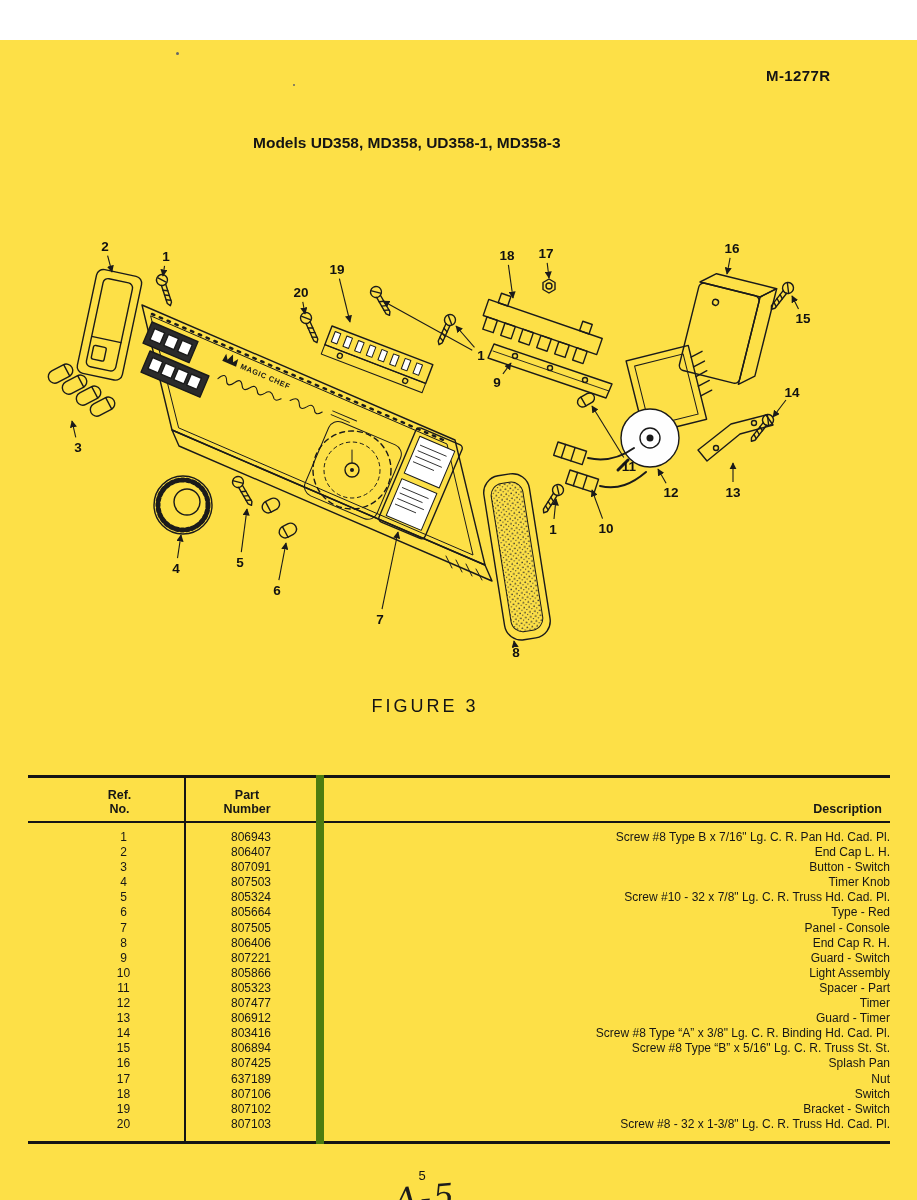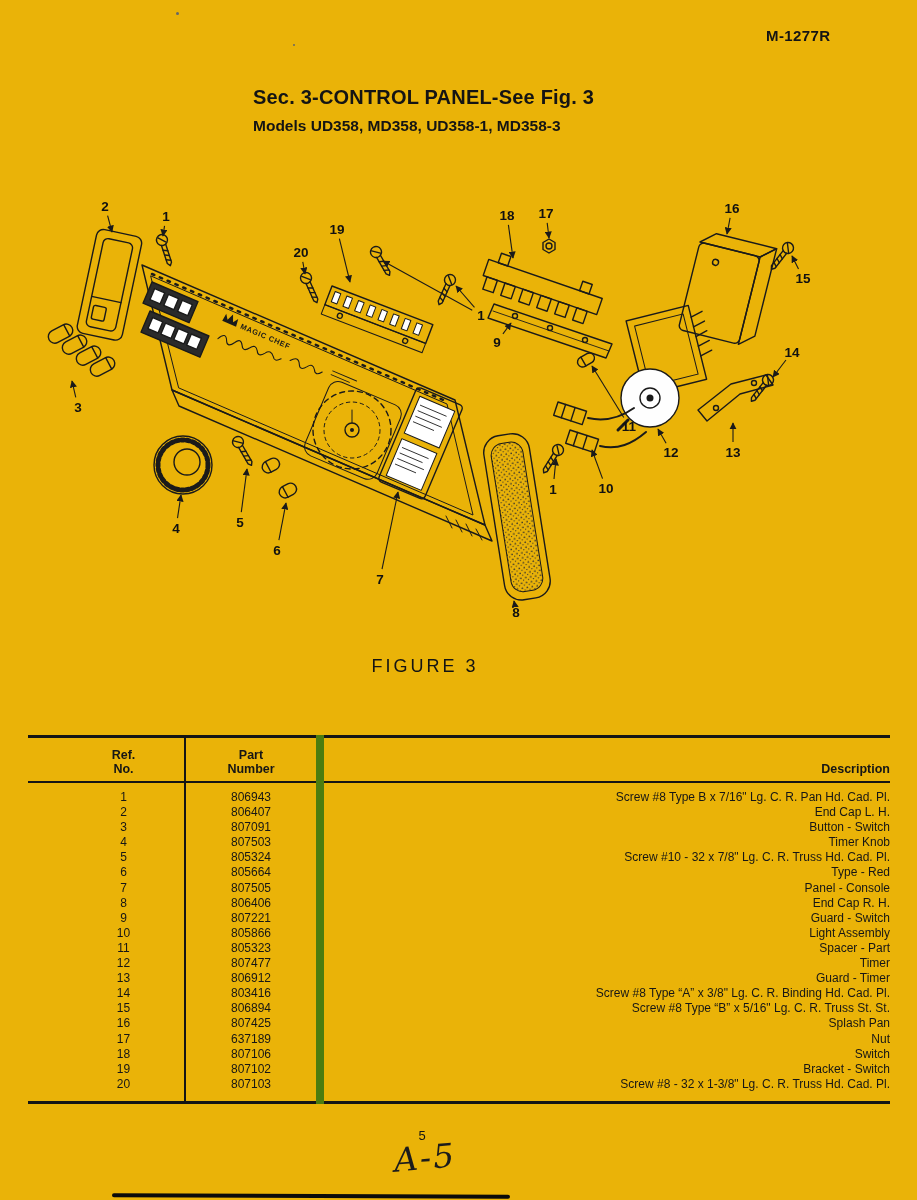--- a/index.html
+++ b/index.html
@@ -1,21 +1,21 @@
 <!DOCTYPE html>
 <html><head>
 <meta charset="utf-8">
 <style>
   html,body{margin:0;padding:0;}
   body{
     width:917px;height:1200px;position:relative;overflow:hidden;
     background:#ffffff;color:#141414;
     font-family:"Liberation Sans",sans-serif;
   }
-  .page{position:absolute;inset:0;background:#eab308;}
+  .page{position:absolute;inset:0;background:#fde047;margin-top:40px;}
 
   .doc-code{
     position:absolute;left:766px;top:27px;
     font-size:15px;font-weight:bold;letter-spacing:.4px;
   }
 
   .title-block{position:absolute;left:253px;top:86px;}
   .section-title{font-size:20px;font-weight:bold;letter-spacing:.2px;}
   .models-line{font-size:15.5px;font-weight:bold;margin-top:8px;}
 
@@ -32,21 +32,21 @@
 
   table.parts{
     position:absolute;left:28px;top:735px;width:862px;
     border-collapse:collapse;table-layout:fixed;
     border-top:3px solid #151515;border-bottom:3px solid #151515;
     font-size:12px;line-height:15.1px;color:#161616;
   }
   table.parts th{
     border-bottom:2px solid #151515;
     font-size:12.5px;font-weight:bold;text-align:center;
-    padding:10px 0 5px 0;vertical-align:bottom;line-height:14px;
+    padding:10px 8px 5px 0;vertical-align:bottom;line-height:14px;
   }
   table.parts td{text-align:center;padding:0;}
   table.parts th:nth-child(2),table.parts td:nth-child(2){
     border-left:2px solid #151515;border-right:8px solid #4d7c0f;
   }
   table.parts th.ref,table.parts td.ref{padding-left:35px;}
   table.parts th.desc,table.parts td.desc{text-align:right;padding-left:84px;}
   table.parts tbody tr:first-child td{padding-top:7px;}
   table.parts tbody tr:last-child td{padding-bottom:9px;}
 
@@ -72,21 +72,20 @@
 <body>
 
 <div class="page">
 
   <div class="speck s1"></div>
   <div class="speck s2"></div>
 
   <div class="doc-code">M-1277R</div>
 
   <div class="title-block">
-    <div class="section-title">Sec. 3-CONTROL PANEL-See Fig. 3</div>
     <div class="models-line">Models UD358, MD358, UD358-1, MD358-3</div>
   </div>
 
   <svg class="diagram" viewBox="0 0 917 475">
     <defs>
       <marker id="arw" viewBox="0 0 10 10" refX="9" refY="5" markerWidth="6.5" markerHeight="6.5" orient="auto">
         <path d="M0,0 L10,5 L0,10 z" fill="#1a1a1a"></path>
       </marker>
       <pattern id="speckle" width="5" height="5" patternUnits="userSpaceOnUse">
         <circle cx="1.2" cy="1.4" r="0.8" fill="#2e2e2e"></circle>

